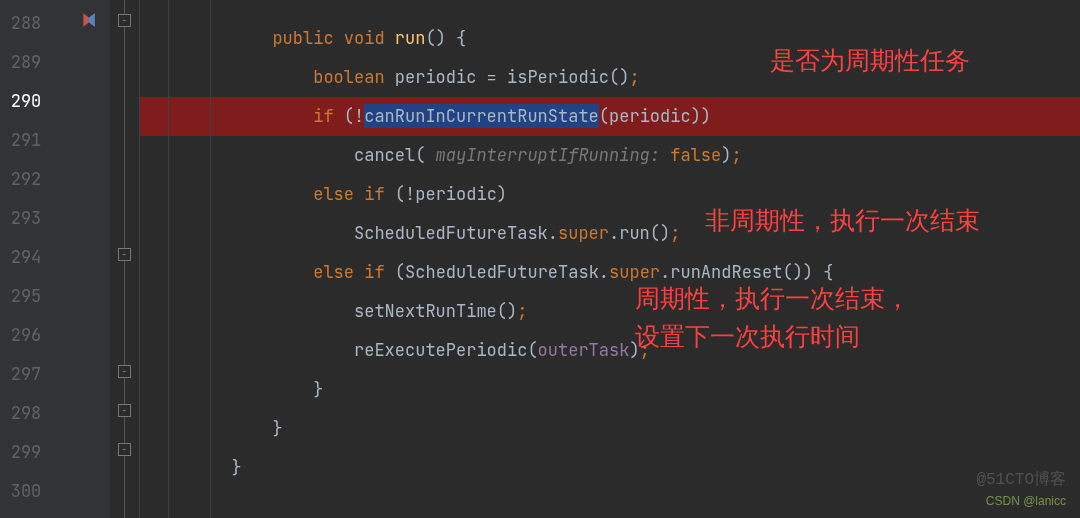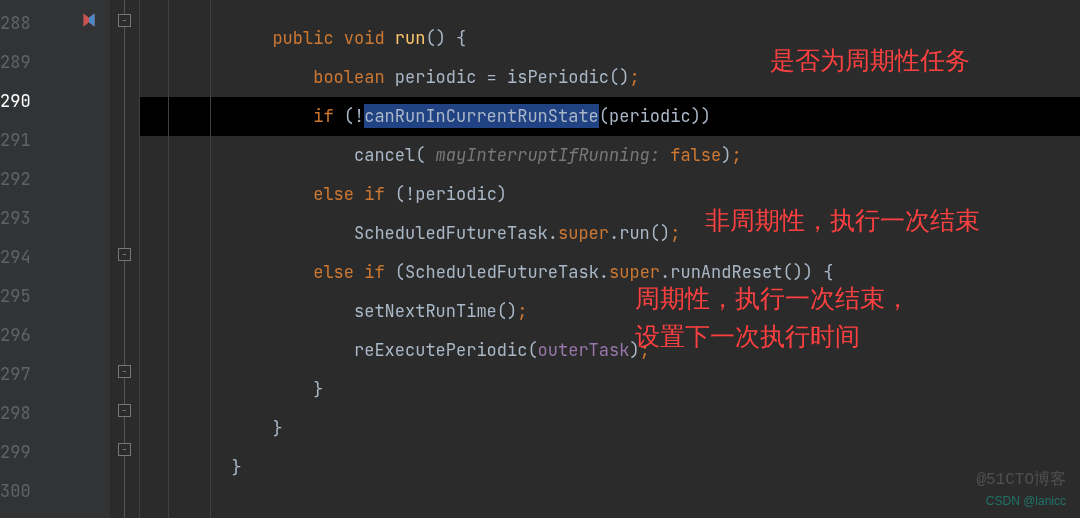--- a/index.html
+++ b/index.html
@@ -13,21 +13,21 @@
       position: relative;
     }
     .editor {
       display: flex;
       height: 100%;
     }
     .gutter {
       width: 70px;
       background: #313335;
       color: #606366;
-      text-align: left;
+      text-align: center;
       padding-top: 4px;
       user-select: none;
     }
     .gutter-line {
       height: 39px;
       line-height: 39px;
       padding-right: 18px;
       font-size: 17px;
     }
     .gutter-line.current {
@@ -72,21 +72,21 @@
       padding-top: 19px;
       position: relative;
     }
     .code-line {
       height: 39px;
       line-height: 39px;
       white-space: pre;
       padding-left: 10px;
     }
     .code-line.current-bg {
-      background: #000000;
+      background: #7f1d1d;
     }
     .highlight-selection {
       background: #214283;
       padding: 1px 0;
     }
     .vert-guide {
       position: absolute;
       top: 0;
       bottom: 0;
       width: 1px;
@@ -106,21 +106,21 @@
       color: #ff4040;
       font-family: "Microsoft YaHei", sans-serif;
       font-size: 25px;
       font-weight: 500;
       pointer-events: none;
     }
     .watermark {
       position: absolute;
       right: 14px;
       bottom: 10px;
-      color: #14b8a6;
+      color: #bef264;
       font-size: 12px;
       opacity: 0.5;
       font-family: sans-serif;
     }
     .watermark2 {
       position: absolute;
       right: 14px;
       bottom: 28px;
       color: #888;
       font-size: 16px;

